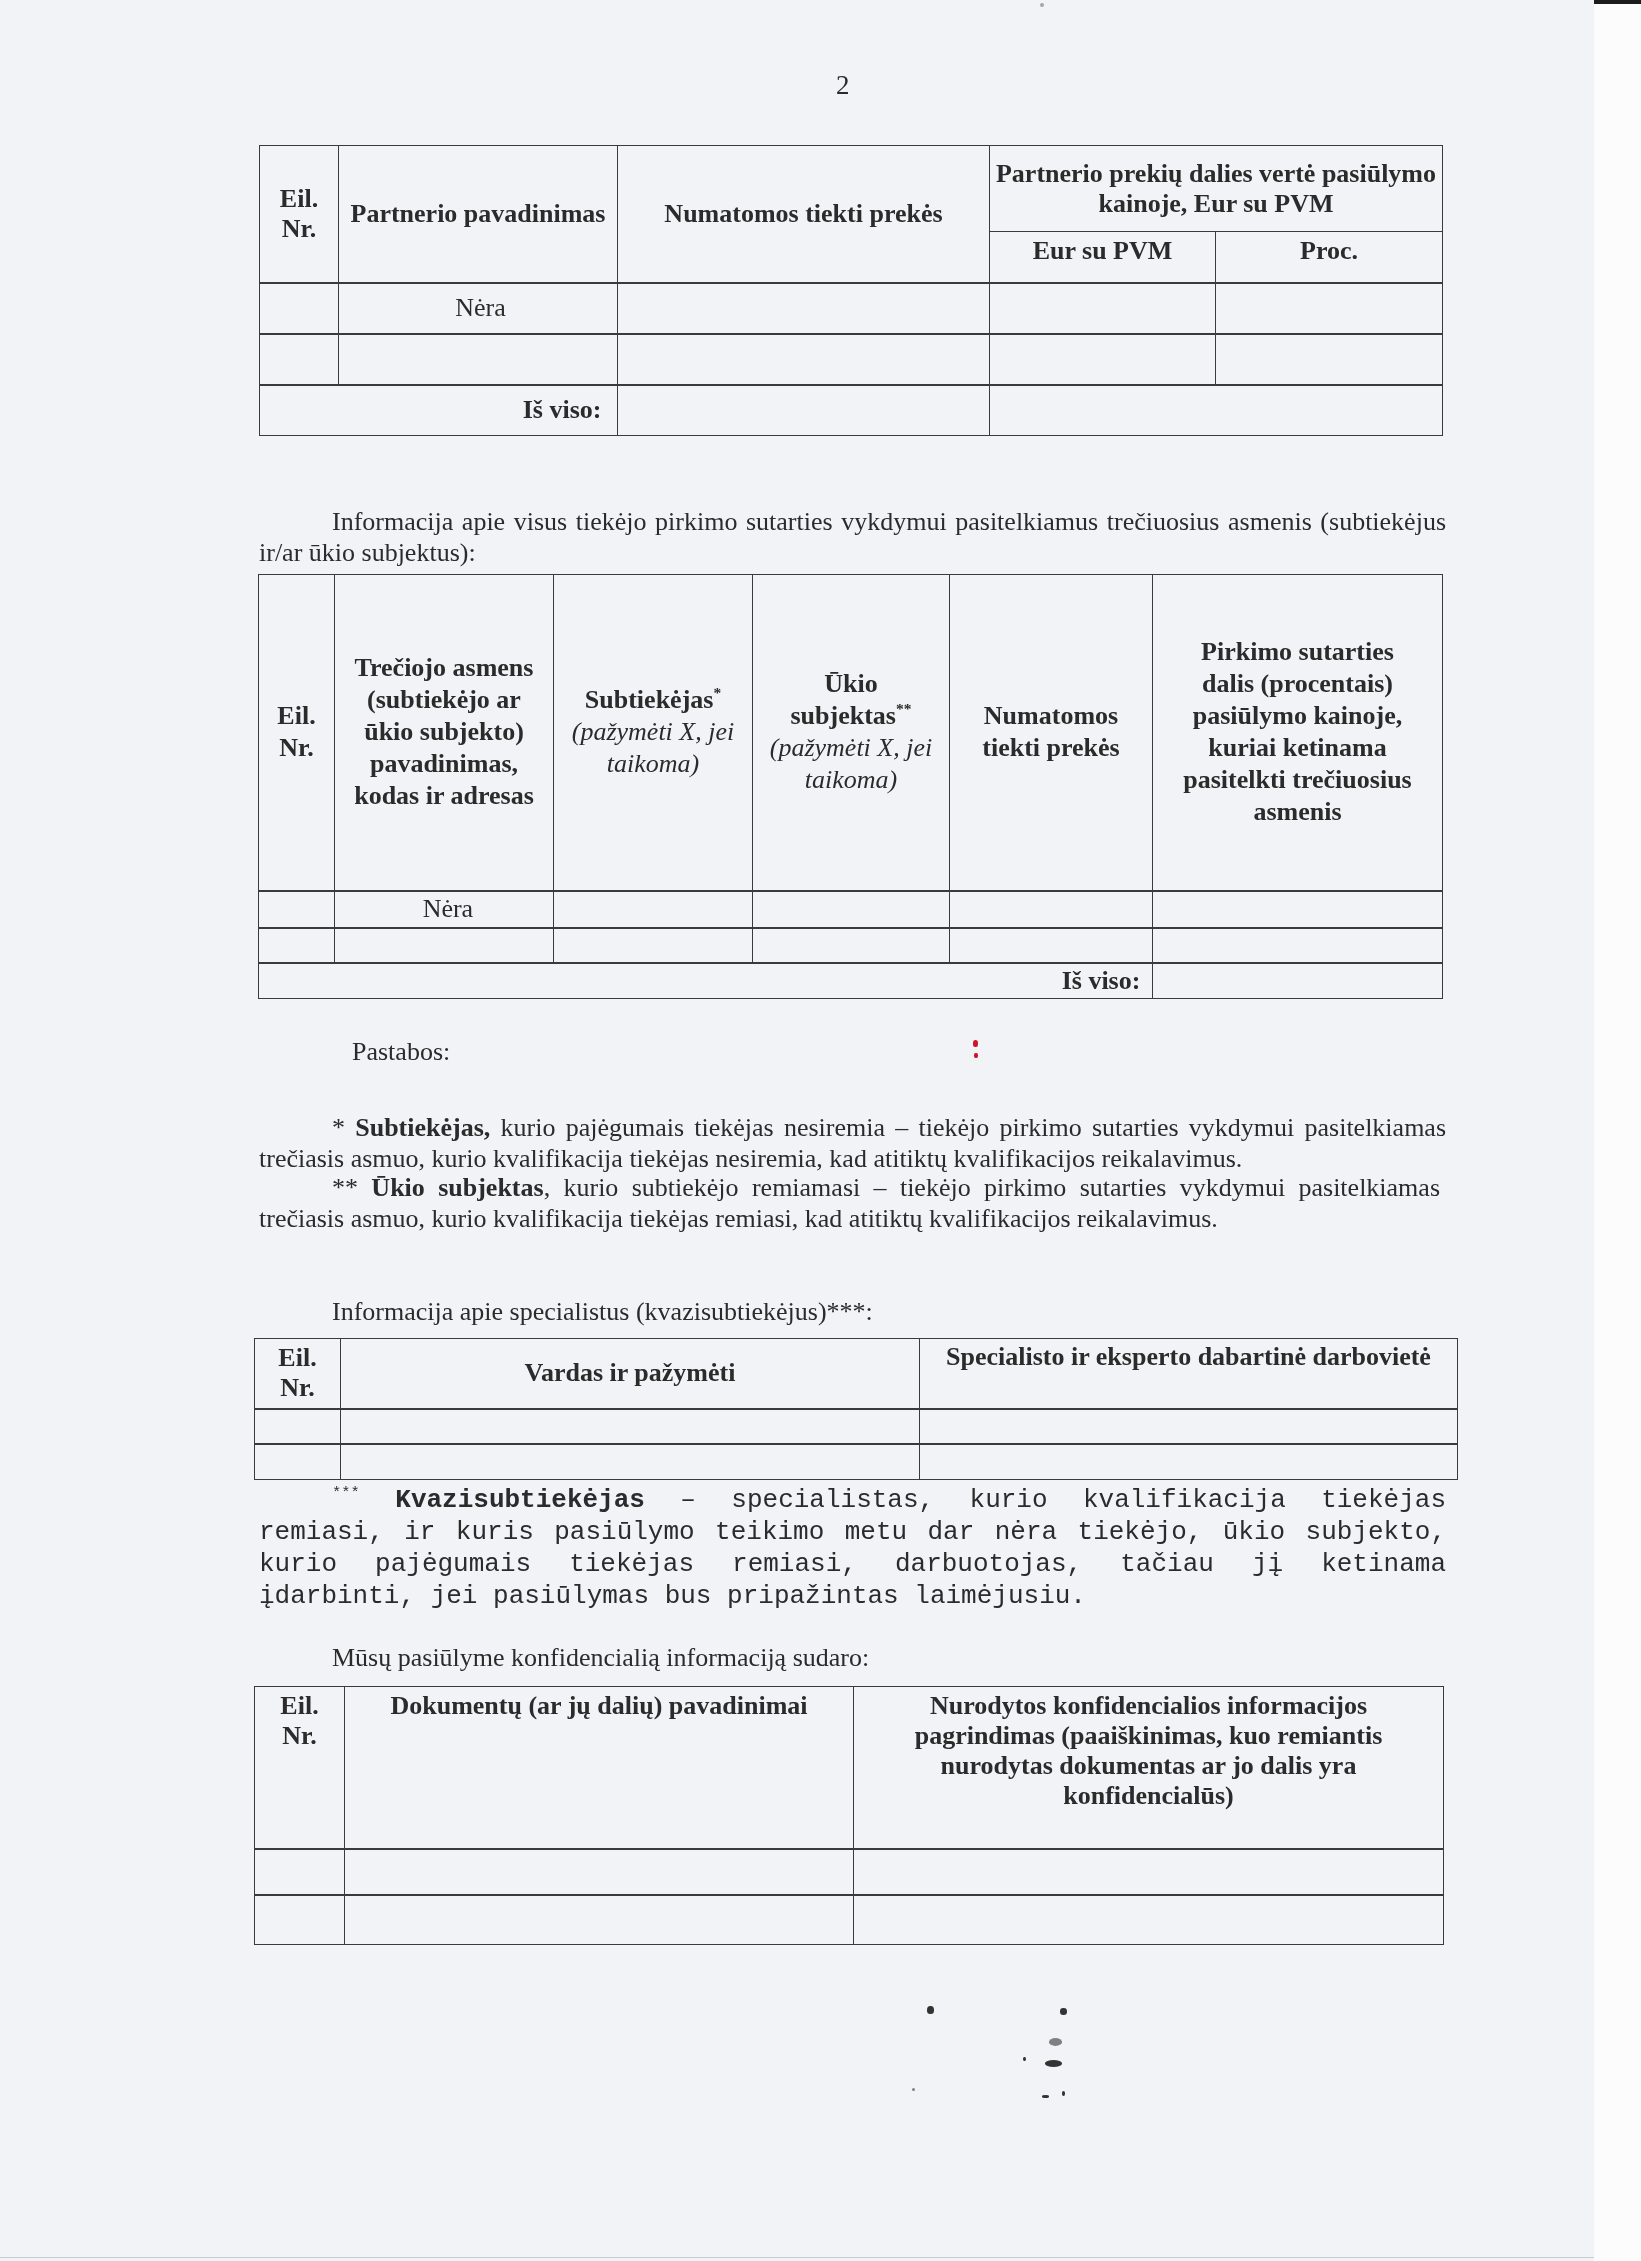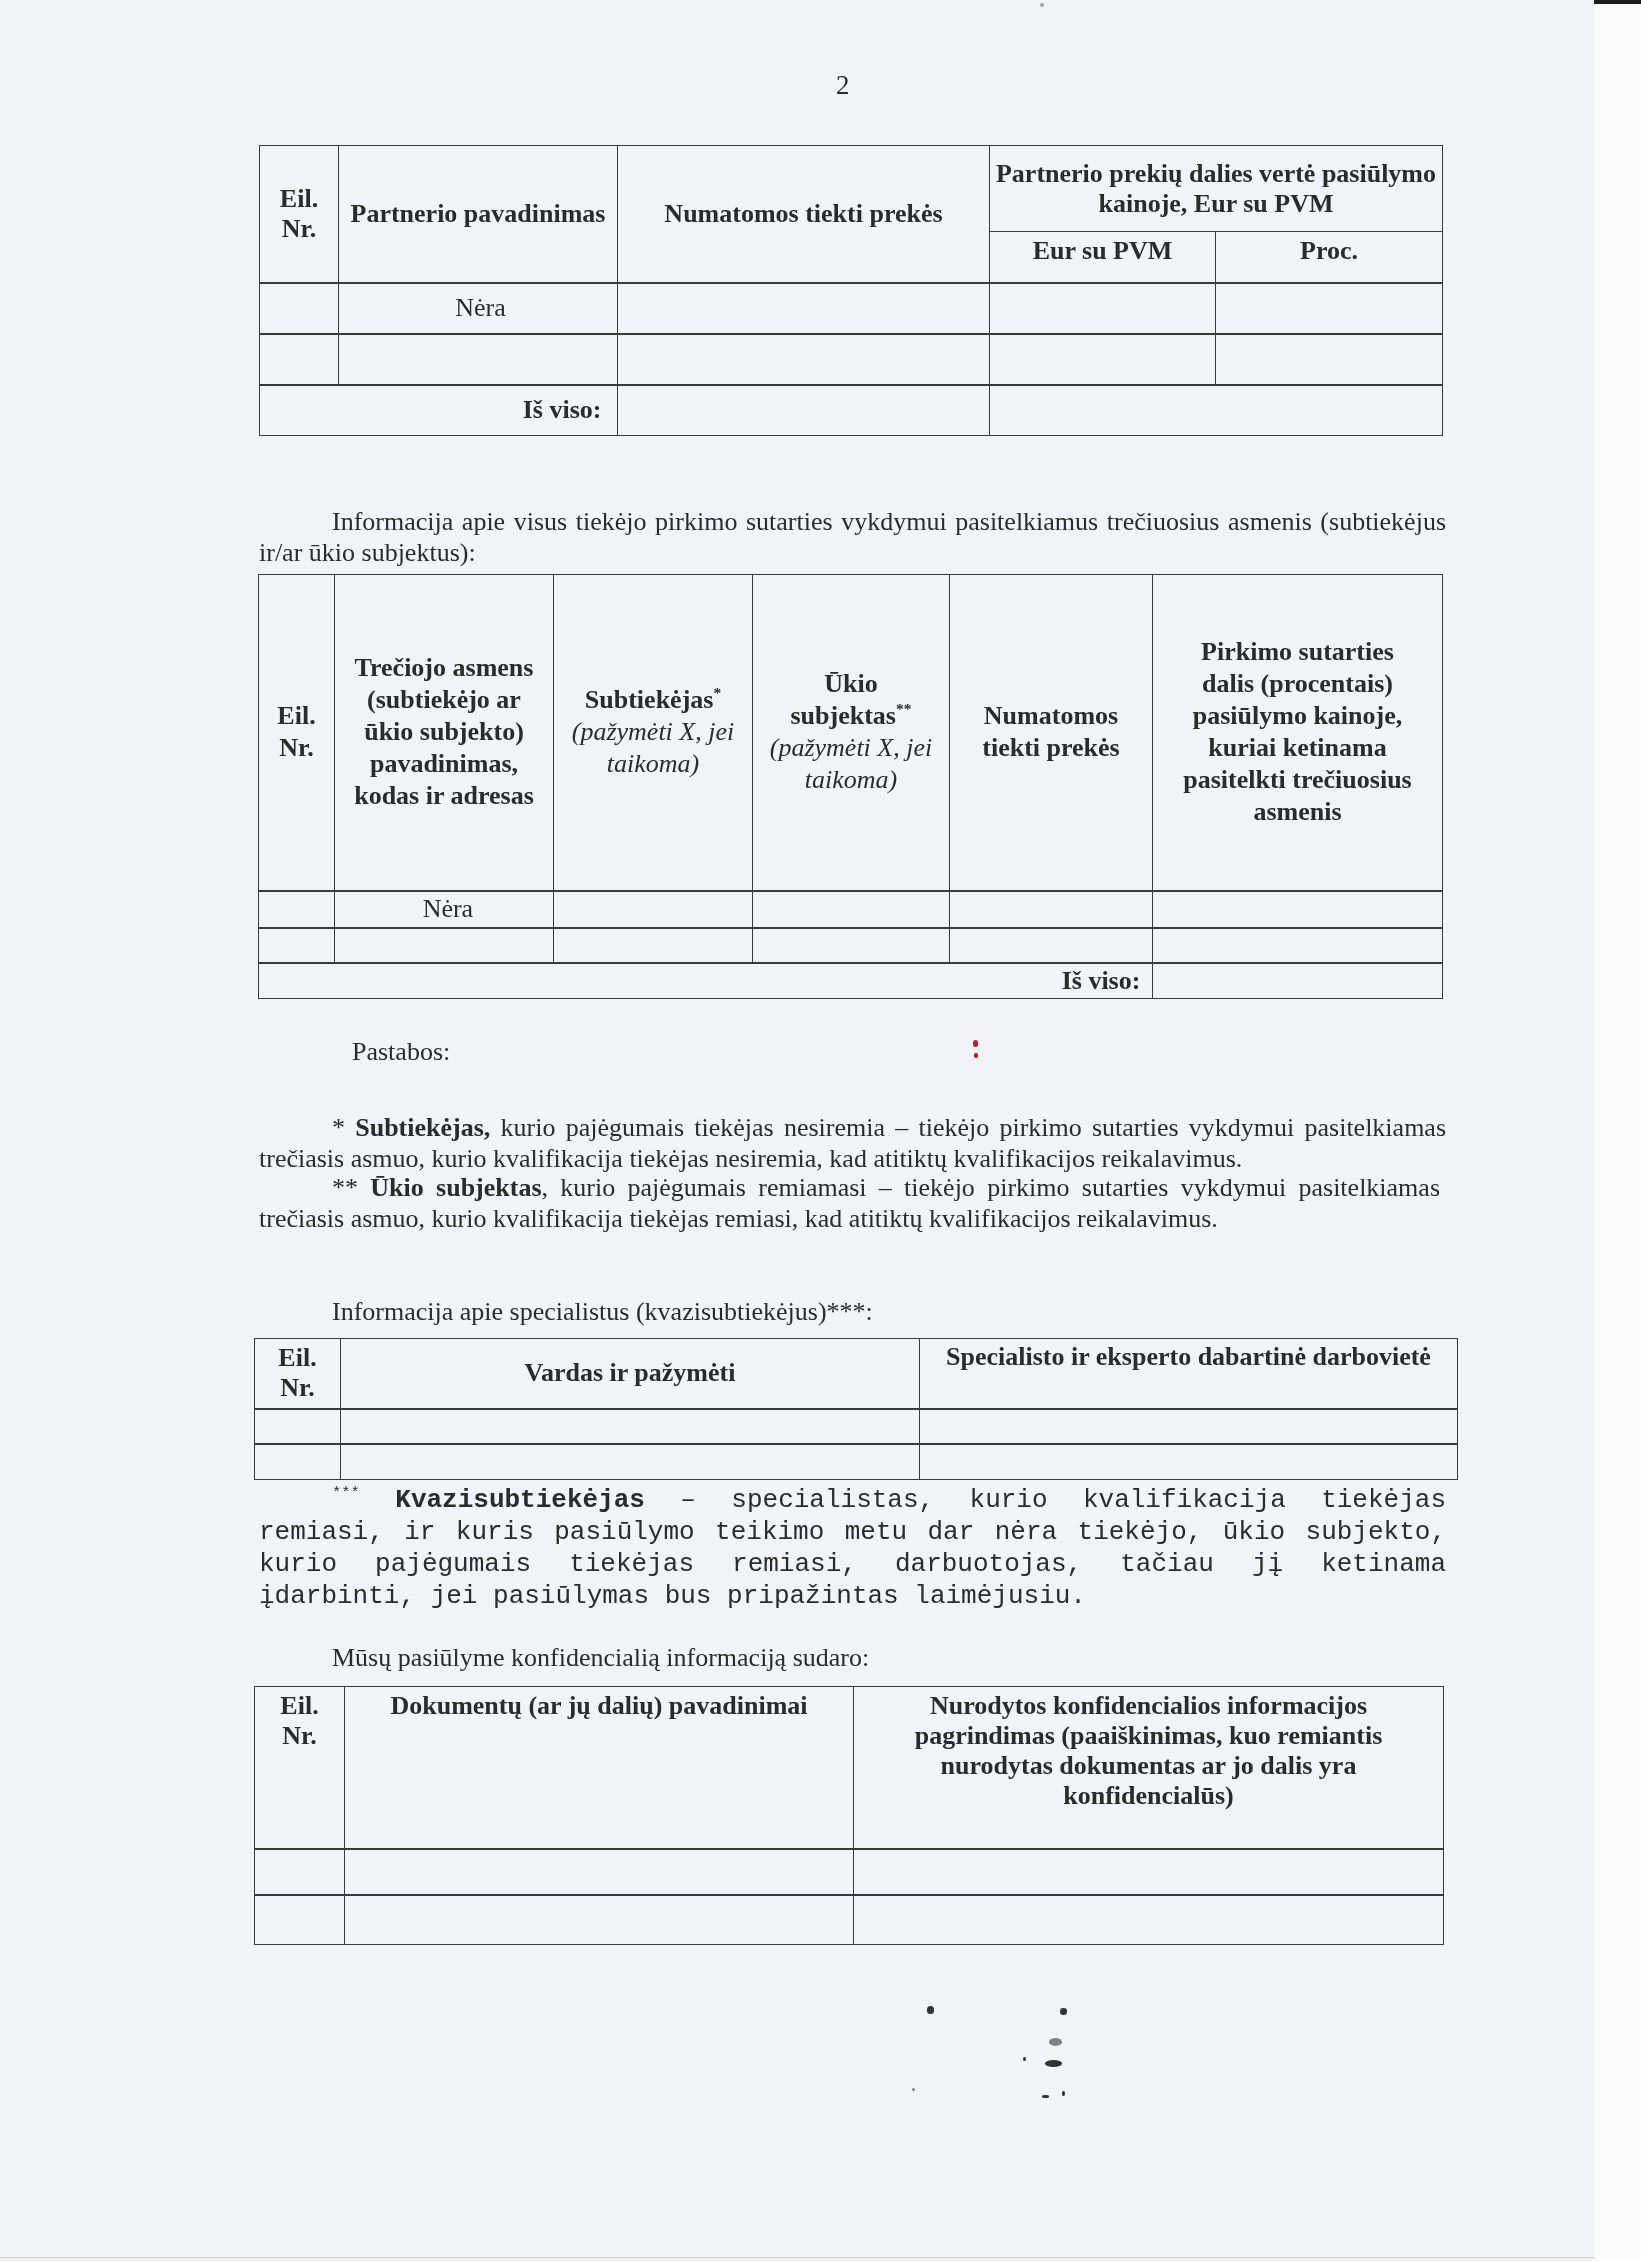--- a/index.html
+++ b/index.html
@@ -145,21 +145,21 @@
 <div class="redmark" style="left:973px; top:1040px; width:5.2px; height:6.5px;"></div>
 <div class="redmark" style="left:974px; top:1053px; width:3.9px; height:5.2px;"></div>
 
 <p class="txt indent" style="left:259px; top:1067px; width:1187px; text-align:justify;margin-top:45px;">
   <span>*</span>
   <b>Subtiekėjas,</b>
   <span>kurio pajėgumais tiekėjas nesiremia – tiekėjo pirkimo sutarties vykdymui pasitelkiamas trečiasis asmuo, kurio kvalifikacija tiekėjas nesiremia, kad atitiktų kvalifikacijos reikalavimus.</span>
 </p>
 <p class="txt indent" style="left:259px; top:1172px; width:1181px; text-align:justify;">
   <span>**</span>
-  <b>Ūkio subjektas</b><span>, kurio pajėgumais remiamasi – tiekėjo pirkimo sutarties vykdymui pasitelkiamas trečiasis asmuo, kurio kvalifikacija tiekėjas remiasi, kad atitiktų kvalifikacijos reikalavimus.</span>
+  <b>Ūkio subjektas</b><span>, kurio subtiekėjo remiamasi – tiekėjo pirkimo sutarties vykdymui pasitelkiamas trečiasis asmuo, kurio kvalifikacija tiekėjas remiasi, kad atitiktų kvalifikacijos reikalavimus.</span>
 </p>
 
 <p class="txt" style="left:332px; top:1296px;">Informacija apie specialistus (kvazisubtiekėjus)***:</p>
 
 <table class="grid" style="left:254px; top:1338px; width:1203px;">
   <colgroup>
     <col style="width:86px">
       <col style="width:579px">
       <col style="width:538px">
   </colgroup>

